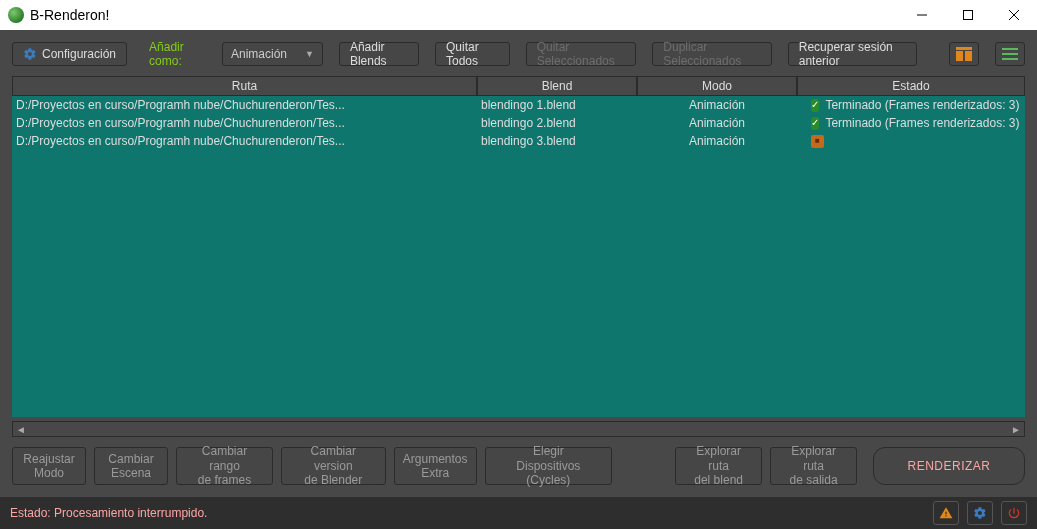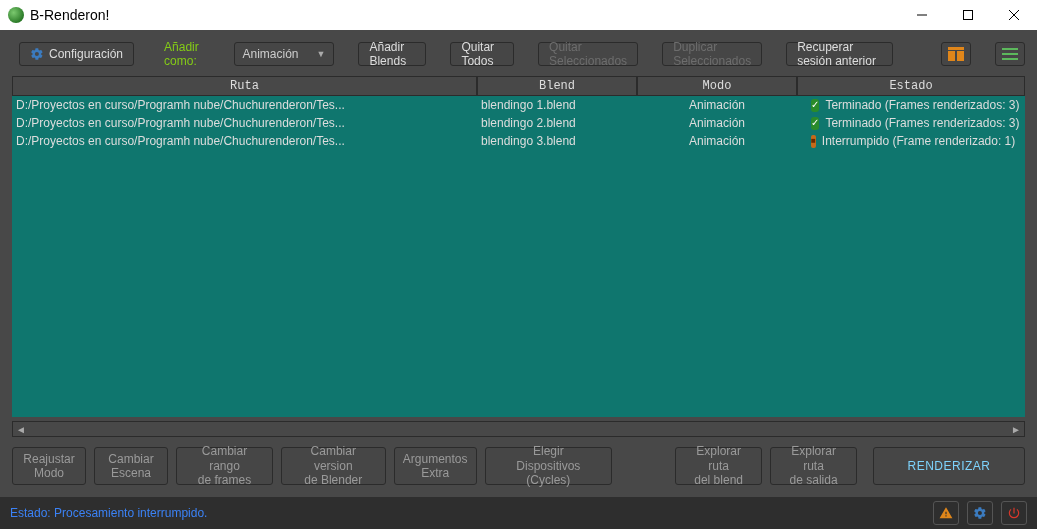--- a/index.html
+++ b/index.html
@@ -5,54 +5,54 @@
 * { margin:0; padding:0; box-sizing:border-box; font-family:"Segoe UI",Tahoma,sans-serif; font-size:12px; }
 body { width:1037px; height:529px; background:#353535; color:#ccc; display:flex; flex-direction:column; overflow:hidden; }
 
 .titlebar { height:30px; background:#fff; color:#000; display:flex; align-items:center; padding:0 0 0 8px; }
 .titlebar-icon { width:16px; height:16px; border-radius:50%; background:radial-gradient(circle at 35% 35%,#7bc96f,#0a5a0a); margin-right:6px; }
 .titlebar-title { flex:1; font-size:14px; }
 .winbtn { width:46px; height:30px; display:flex; align-items:center; justify-content:center; }
 .winbtn svg { width:10px; height:10px; }
 
 .app { flex:1; display:flex; flex-direction:column; background:#484848; }
-.toolbar { display:flex; align-items:center; gap:24px; padding:10px 12px 8px 12px;margin-left:7px; }
+.toolbar { display:flex; align-items:center; gap:16px; padding:10px 12px 8px 12px; }
 .btn { background:#464646; border:1px solid #2b2b2b; color:#ddd; padding:4px 10px; border-radius:3px; display:flex; align-items:center; gap:5px; height:24px; }
 .btn.disabled { color:#6d6d6d; }
 .btn.icononly { padding:3px 6px; }
 .btn .gear { width:14px; height:14px; }
 .label-plain { color:#84cc16; padding:0 2px 0 6px; }
 .dropdown { background:#464646; border:1px solid #2b2b2b; padding:3px 8px; border-radius:3px; display:flex; align-items:center; gap:18px; height:24px; }
 .dropdown .chev { font-size:9px; color:#aaa; }
 .spacer { flex:1; }
 
 .columns { display:grid; grid-template-columns:465px 160px 160px 1fr; }
 .listhdr { margin:0 12px; background:#484848; }
-.listhdr .hcell { border:1px solid #2b2b2b; padding:2px 12px; text-align:center; color:#ddd;font-family:Liberation Mono, monospace; }
+.listhdr .hcell { border:1px solid #2b2b2b; padding:2px 12px; text-align:center; color:#ddd; }
 
 .listbody { margin:0 12px; flex:1; background:#0f766e; overflow:hidden; }
 .row { display:grid; grid-template-columns:465px 160px 160px 1fr; padding:1px 6px 1px 0; }
 .cell { padding:1px 4px; white-space:nowrap; overflow:hidden; text-overflow:ellipsis; color:#ddd; }
 .cell.mode { text-align:center; }
 .cell.estado { display:flex; align-items:center; gap:6px; padding-left:14px; }
 .ico-check { width:13px; height:13px; border-radius:3px; background:#2a8b2a; display:flex; align-items:center; justify-content:center; }
 .ico-check::after { content:"✓"; color:#fff; font-size:10px; line-height:1; }
 .ico-stop { width:13px; height:13px; border-radius:2px; background:#c46a1a; display:flex; align-items:center; justify-content:center; }
 .ico-stop::after { content:"■"; color:#6a2a00; font-size:8px; line-height:1; }
 
 .hscroll { margin:4px 12px 0 12px; height:16px; background:#484848; border:1px solid #2b2b2b; display:flex; align-items:center; }
 .hscroll .arrow { width:16px; text-align:center; color:#aaa; font-size:10px; }
 .hscroll .track { flex:1; height:100%; }
 
 .bottombar { display:flex; align-items:stretch; gap:8px; padding:10px 12px 12px 12px; }
 .bbtn { background:#464646; border:1px solid #2b2b2b; color:#9a9a9a; padding:5px 10px; border-radius:3px; display:flex; flex-direction:column; align-items:center; justify-content:center; text-align:center; line-height:1.2; min-width:74px; height:38px; font-size:11.5px; }
-.bbtn.primary { color:#7dd3fc; font-size:16px; min-width:152px; letter-spacing:0.5px; }
+.bbtn.primary { color:#fca5a5; font-size:16px; min-width:152px; letter-spacing:0.5px;border-radius:12px; }
 
 .statusbar { height:32px; background:#2e2e2e; display:flex; align-items:center; padding:0 10px; gap:8px; }
-.statusbar .txt { flex:1; color:#3b82f6; }
+.statusbar .txt { flex:1; color:#fca5a5; }
 .sbtn { width:26px; height:24px; border:1px solid #555; border-radius:3px; display:flex; align-items:center; justify-content:center; }
 
 .gear-svg { fill:#3b7bbf; }
 .list-icon rect { fill:#e0861a; }
 .menu-icon rect { fill:#5cb85c; }
 </style>
 </head>
 <body>
 
 <div class="titlebar">
@@ -147,21 +147,20 @@
           <span class="ico-check"></span>
           <span>Terminado  (Frames renderizados: 3)</span>
         </div>
       </div>
       <div class="row">
         <div class="cell">D:/Proyectos en curso/Programh nube/Chuchurenderon/Tes...</div>
         <div class="cell">blendingo 3.blend</div>
         <div class="cell mode">Animación</div>
         <div class="cell estado">
           <span class="ico-stop"></span>
-          <span>Interrumpido  (Frame renderizado: 1)</span>
         </div>
       </div>
     </div>
 
   <div class="hscroll">
     <div class="arrow">◄</div>
     <div class="track"></div>
     <div class="arrow">►</div>
   </div>
 

